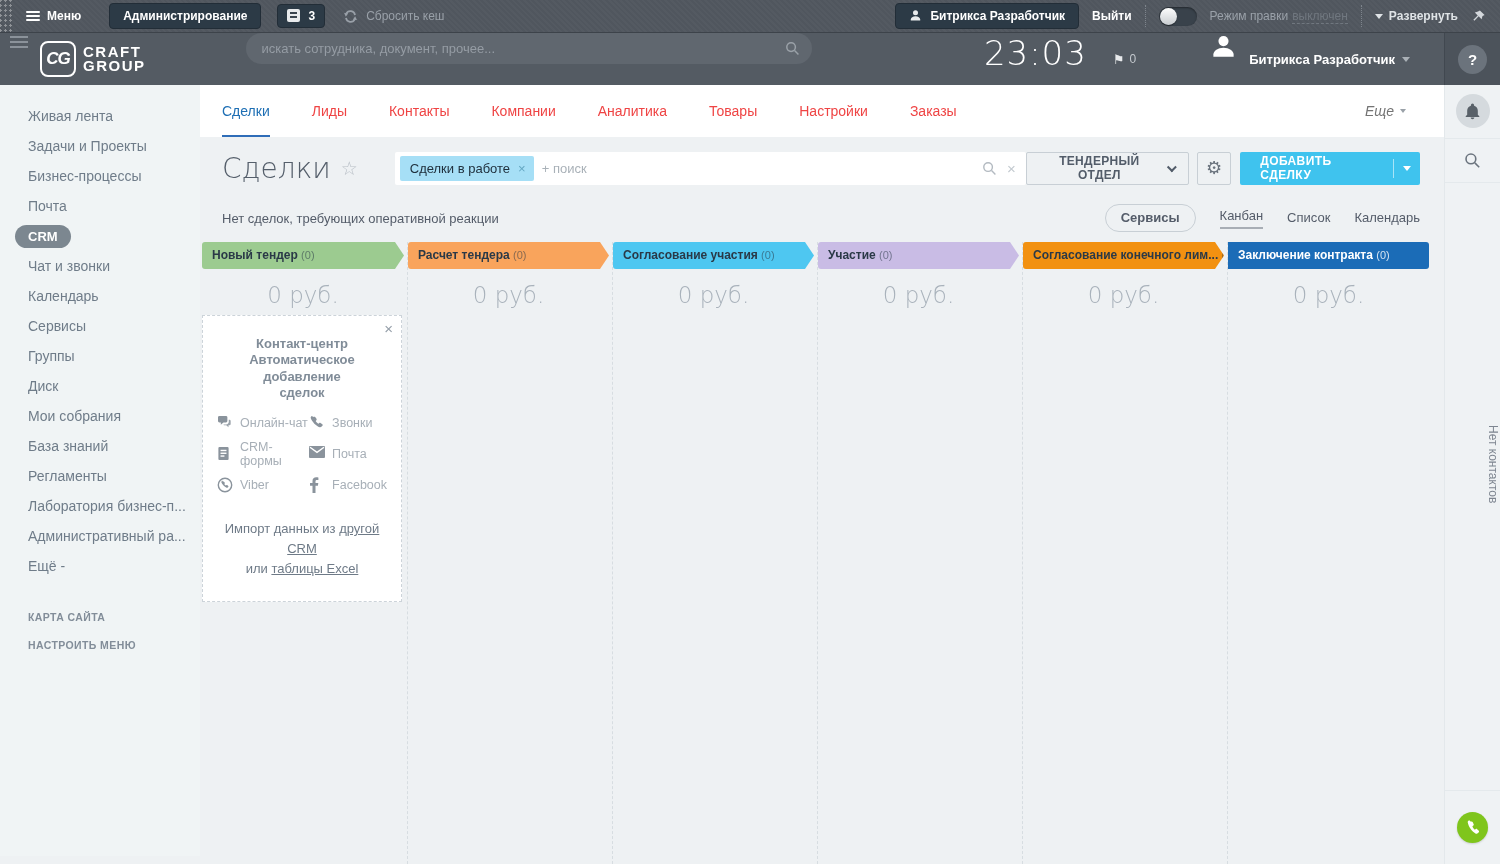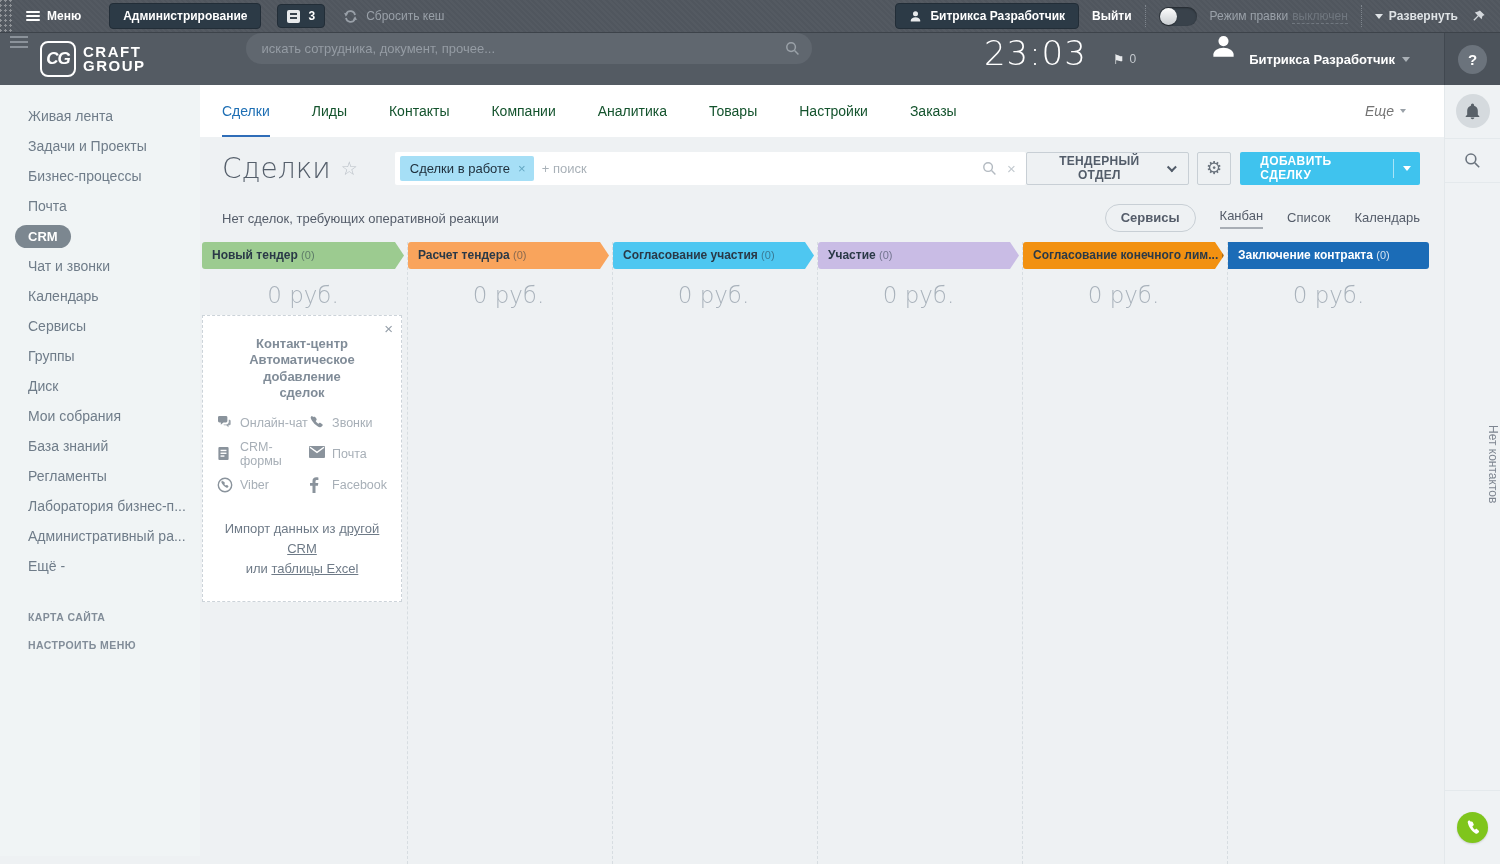--- a/index.html
+++ b/index.html
@@ -20,21 +20,21 @@
   }
   .drag-handle { width:14px; height:100%; margin-right:12px;
     background-image:radial-gradient(rgba(255,255,255,.35) 1px, transparent 1.2px);
     background-size:5px 5px; background-position:3px 3px; }
   .ab-menu { display:flex; align-items:center; gap:7px; font-weight:bold; cursor:pointer; }
   .burger { width:14px; }
   .burger i { display:block; height:2px; background:currentColor; margin:2px 0; border-radius:1px; }
   .ab-btn {
     background:#2c3a46; border:1px solid #222d37; border-radius:4px;
     padding:5px 13px; color:#fff; font-weight:bold; font-size:12px;
-    display:flex; align-items:flex-end; gap:8px; cursor:pointer;
+    display:flex; align-items:flex-start; gap:8px; cursor:pointer;
   }
   .ab-admin { margin-left:28px; }
   .ab-badge { margin-left:16px; padding:4px 9px; }
   .book-ic { width:13px; height:13px; background:#e8eaec; border-radius:2px; position:relative; }
   .book-ic::before { content:""; position:absolute; left:3px; right:3px; top:3px; height:2px; background:#39434d; box-shadow:0 4px 0 #39434d; }
   .ab-cache { margin-left:18px; display:flex; align-items:center; gap:8px; color:#99a0a8; cursor:pointer; }
   .ab-right { margin-left:auto; display:flex; align-items:center; gap:13px; padding-right:14px; }
   .ab-logout { font-weight:bold; cursor:pointer; }
   .dot-sep { height:22px; border-left:1px dotted #7d848c; }
   .toggle { width:38px; height:19px; border-radius:10px; background:#39424b; position:relative; cursor:pointer;
@@ -79,21 +79,21 @@
   .side-item { height:30px; display:flex; align-items:center; padding:0 10px 0 28px; cursor:pointer; }
   .side-label { font-size:14px; color:#6f7c89; white-space:nowrap; }
   .side-item.active .side-label { background:#7c8790; color:#fff; font-weight:bold; font-size:13px;
     padding:4px 13px; border-radius:13px; margin-left:-13px; }
   .side-footer { margin-top:22px; }
   .side-foot-link { padding:8px 28px; font-size:10.5px; font-weight:bold; letter-spacing:.4px; color:#828d99; cursor:pointer; }
 
   
   .tabsrow { position:absolute; top:85px; left:200px; width:1244px; height:52px; background:#fff;
     display:flex; align-items:stretch; padding-left:22px; }
-  .tab { display:flex; align-items:center; font-size:14px; color:#14532d; cursor:pointer;
+  .tab { display:flex; align-items:center; font-size:14px; color:#ef4444; cursor:pointer;
     border-bottom:2px solid transparent; margin-right:42px; padding-top:2px; }
   .tab.active { color:#1e6fb4; border-bottom-color:#2f6db8; }
   .tab-more { margin-left:auto; margin-right:38px; display:flex; align-items:center; gap:6px;
     font-size:14px; color:#737373; cursor:pointer;font-style:italic; }
   .tab-more .tri-down { color:#9aa1a8; border-top-width:4px; border-left-width:3.5px; border-right-width:3.5px; }
 
   
   .main { position:absolute; top:137px; left:200px; width:1244px; bottom:0; background:#eef1f3; }
 
   .toolbar { display:flex; align-items:center; height:62px; padding:0 24px 0 22px; }

